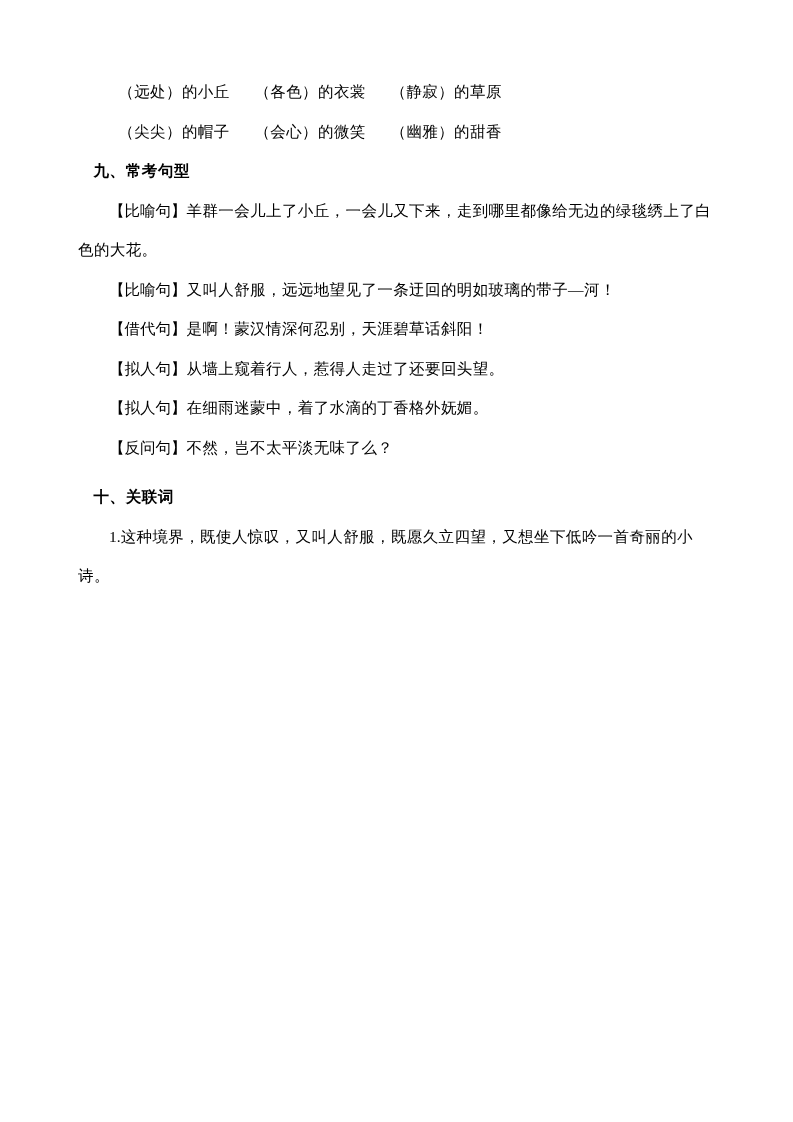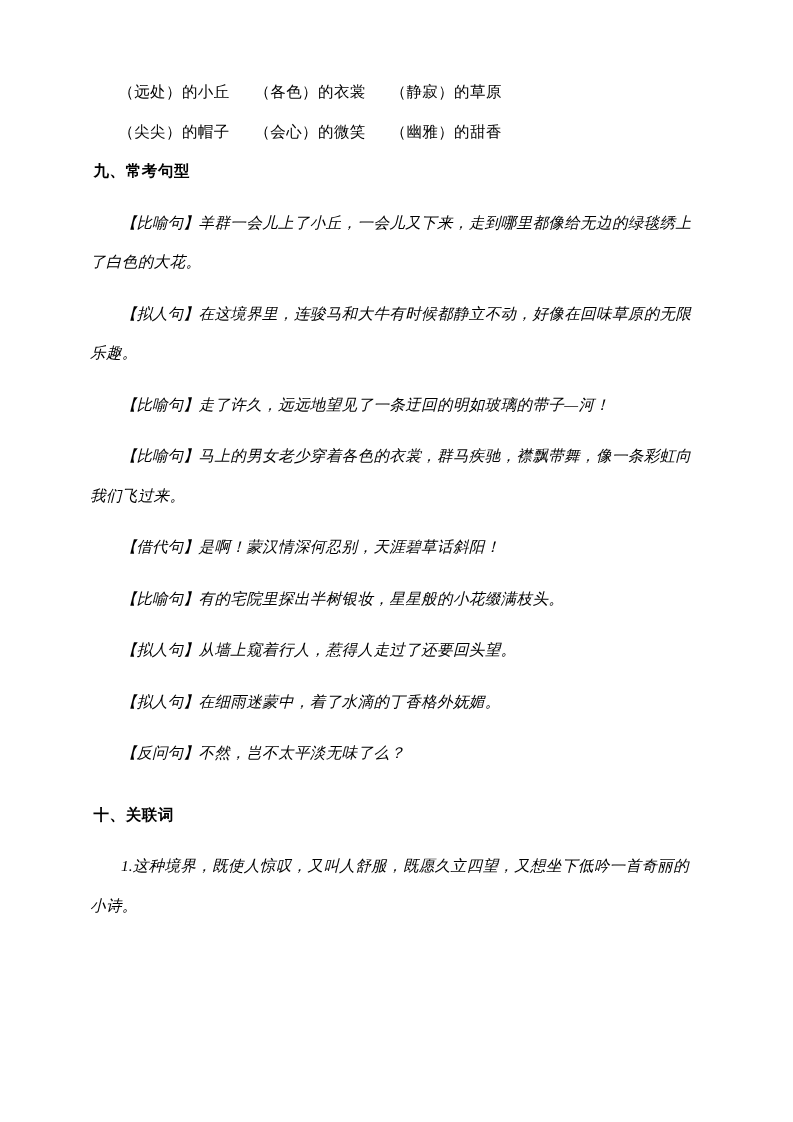--- a/index.html
+++ b/index.html
@@ -20,24 +20,23 @@
     width: 793px;
     height: 1122px;
     padding: 72px 78px 60px 78px;
   }
   .doc-body {
     font-size: 15.5px;
     line-height: 2.55;
   }
   
   .para {
-    margin: 12px;
+    margin: 0;
     text-indent: 2em;
     letter-spacing: 0.4px;
-    font-style: italic;
   }
   .heading {
     margin: 0;
     font-size: 15.5px;
     font-weight: bold;
     text-indent: 1em;
     letter-spacing: 0.6px;
   }
   .fill-line {
     margin: 0;
@@ -64,30 +63,27 @@
     </p>
 
     <p class="fill-line">
       <span>（尖尖）的帽子</span><span class="gap"></span><span>（会心）的微笑</span><span class="gap"></span><span>（幽雅）的甜香</span>
     </p>
 
     <h2 class="heading">九、常考句型</h2>
 
     <p class="para"><span class="tag">【比喻句】</span><span>羊群一会儿上了小丘，一会儿又下来，走到哪里都像给无边的绿毯绣上了白色的大花。</span></p>
 
-    <p class="para"><span class="tag">【拟人句】</span><span>在这境界里，连骏马和大牛有时候都静立不动，好像在回味草原的无限乐趣。</span></p>
 
-    <p class="para"><span class="tag">【比喻句】</span><span>走了许久，远远地望见了一条迂回的明如玻璃的带子—河！</span></p>
+    <p class="para"><span class="tag">【比喻句】</span><span>又叫人舒服，远远地望见了一条迂回的明如玻璃的带子—河！</span></p>
 
-    <p class="para"><span class="tag">【比喻句】</span><span>马上的男女老少穿着各色的衣裳，群马疾驰，襟飘带舞，像一条彩虹向我们飞过来。</span></p>
 
 
     <p class="para"><span class="tag">【借代句】</span><span>是啊！蒙汉情深何忍别，天涯碧草话斜阳！</span></p>
 
-    <p class="para"><span class="tag">【比喻句】</span><span>有的宅院里探出半树银妆，星星般的小花缀满枝头。</span></p>
 
     <p class="para"><span class="tag">【拟人句】</span><span>从墙上窥着行人，惹得人走过了还要回头望。</span></p>
 
     <p class="para"><span class="tag">【拟人句】</span><span>在细雨迷蒙中，着了水滴的丁香格外妩媚。</span></p>
 
 
     <p class="para"><span class="tag">【反问句】</span><span>不然，岂不太平淡无味了么？</span></p>
 
     <div class="spacer-md"></div>
 

